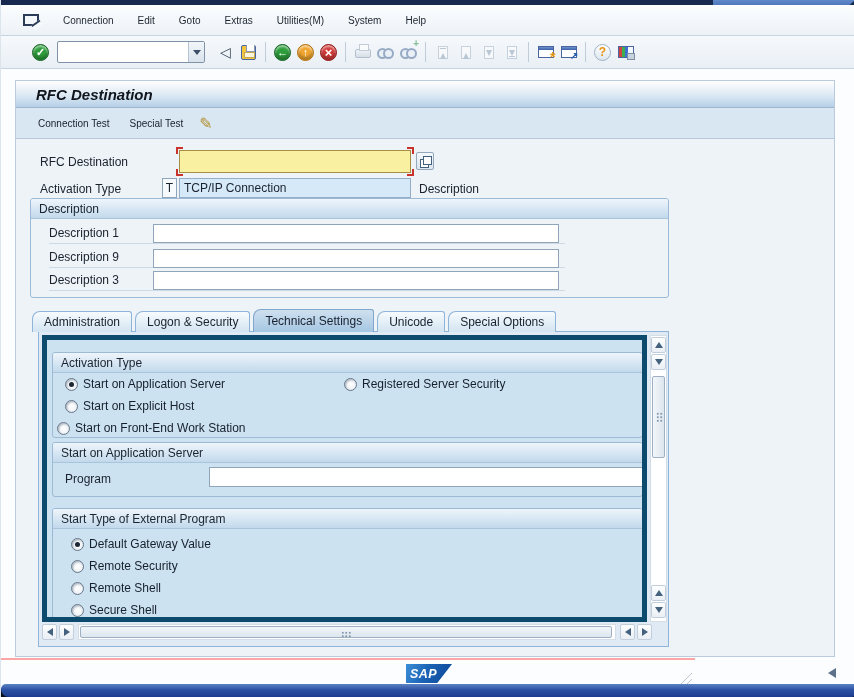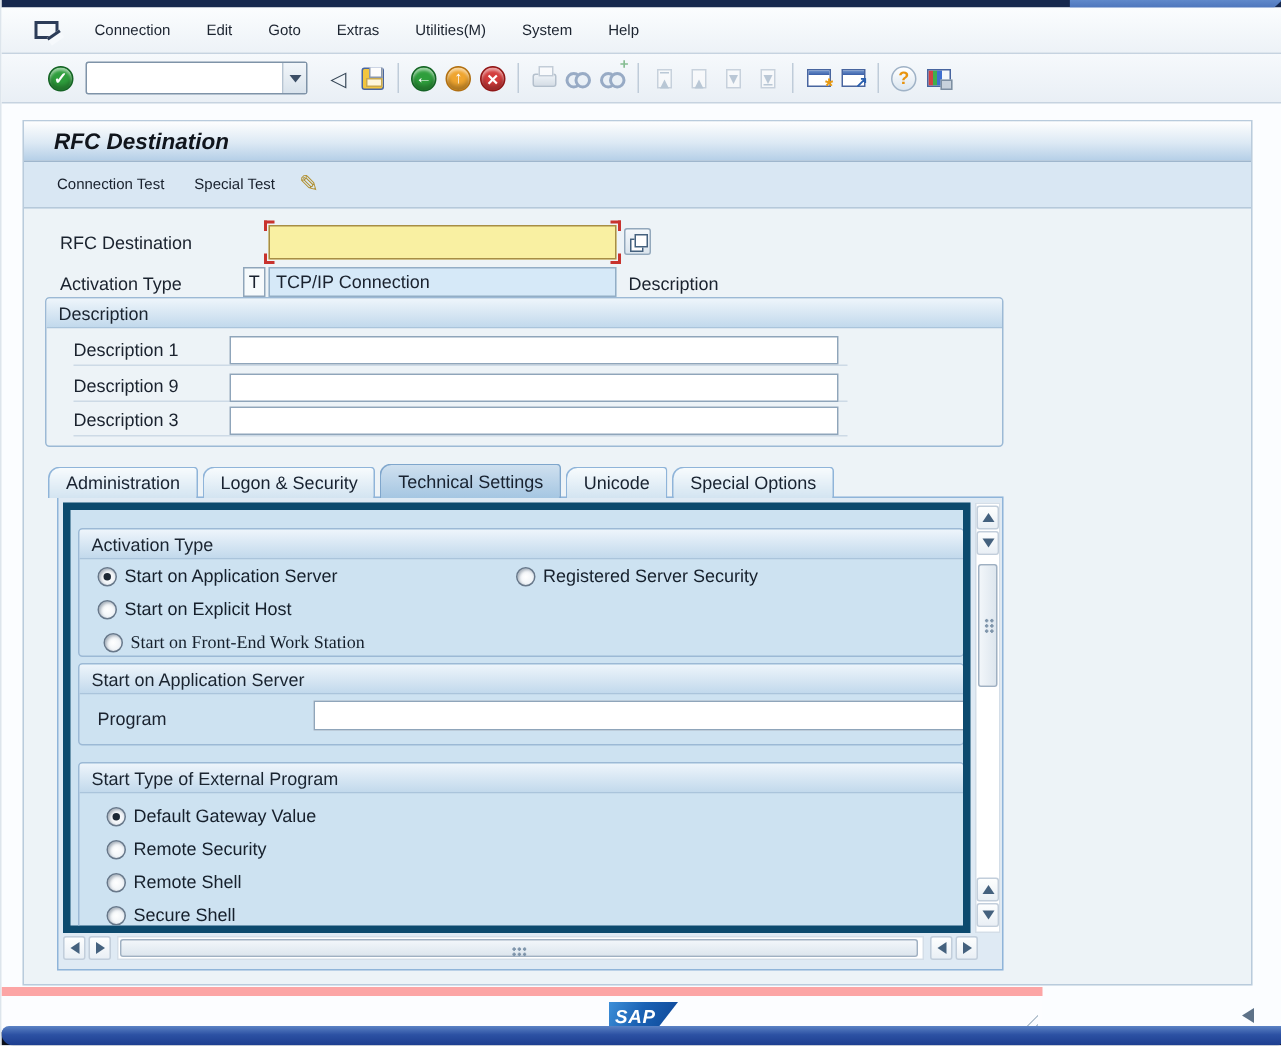--- a/index.html
+++ b/index.html
@@ -150,21 +150,21 @@
   .t-r{width:0;height:0;border:4px solid transparent;border-left:6px solid #44617e;margin-right:-4px;}
   .sthumb{position:absolute;background:linear-gradient(90deg,#f2f6fa,#dde6ee);border:1px solid #9fb0c2;border-radius:2px;}
   .sthumb.h{background:linear-gradient(#f2f6fa,#dde6ee);}
   .grip-v{position:absolute;left:3px;top:50%;margin-top:-5px;width:7px;height:10px;
           background-image:radial-gradient(#7f95ab 1px,transparent 1.2px);background-size:3.5px 3.5px;}
   .grip-h{position:absolute;top:4px;left:50%;margin-left:-5px;width:10px;height:7px;
           background-image:radial-gradient(#7f95ab 1px,transparent 1.2px);background-size:3.5px 3.5px;}
   .htr{position:absolute;left:36px;top:0;width:538px;height:16px;background:#fff;border:1px solid #d4dee8;}
 
   
-  .statusbar{position:absolute;left:0;top:658px;width:694px;height:28px;background:#fcfdff;border-top:6px solid #fca5a5;}
+  .statusbar{position:absolute;left:0;top:658px;width:694px;height:28px;background:#fcfdff;border-top:2px solid #fca5a5;}
   .saplogo{position:absolute;left:405px;top:4px;width:46px;height:19px;
            background:linear-gradient(115deg,#3d8fd8 0%,#1b62b4 45%,#0c4596 100%);
            clip-path:polygon(0 0,100% 0,68% 100%,0 100%);
            color:#fff;font-weight:bold;font-style:italic;font-size:12.5px;
            display:flex;align-items:center;padding-left:4px;letter-spacing:.5px;}
   .sb-arrow{position:absolute;left:822px;top:8px;width:0;height:0;border:5px solid transparent;border-right:8px solid #5d7288;}
   .resize-grip{position:absolute;right:3px;top:12px;width:15px;height:14px;
                background:repeating-linear-gradient(135deg,transparent 0 3px,#b9c6d2 3px 4px);
                clip-path:polygon(100% 0,100% 100%,0 100%);}
   .bottom-black{position:absolute;left:0;top:688px;width:854px;height:9px;background:#0a0f1a;}
@@ -328,21 +328,21 @@
               <span>Start on Application Server</span>
             </div>
             <div class="rrow" style="left:291px;top:24px;">
               <span class="rb"></span>
               <span>Registered Server Security</span>
             </div>
             <div class="rrow" style="left:12px;top:46px;">
               <span class="rb"></span>
               <span>Start on Explicit Host</span>
             </div>
-            <div class="rrow" style="left:16px;top:68px;font-family:Liberation Serif, serif;">
+            <div class="rrow" style="left:4px;top:68px;">
               <span class="rb"></span>
               <span>Start on Front-End Work Station</span>
             </div>
           </div>
 
           <div class="group" style="left:5px;top:102px;width:591px;height:55px;">
             <div class="ghead">Start on Application Server</div>
             <span class="flabel" style="left:12px;top:29px;">Program</span>
             <input class="pinput" style="left: 156px; top: 24px; width: 434px; height: 20px;" value="">
           </div>

